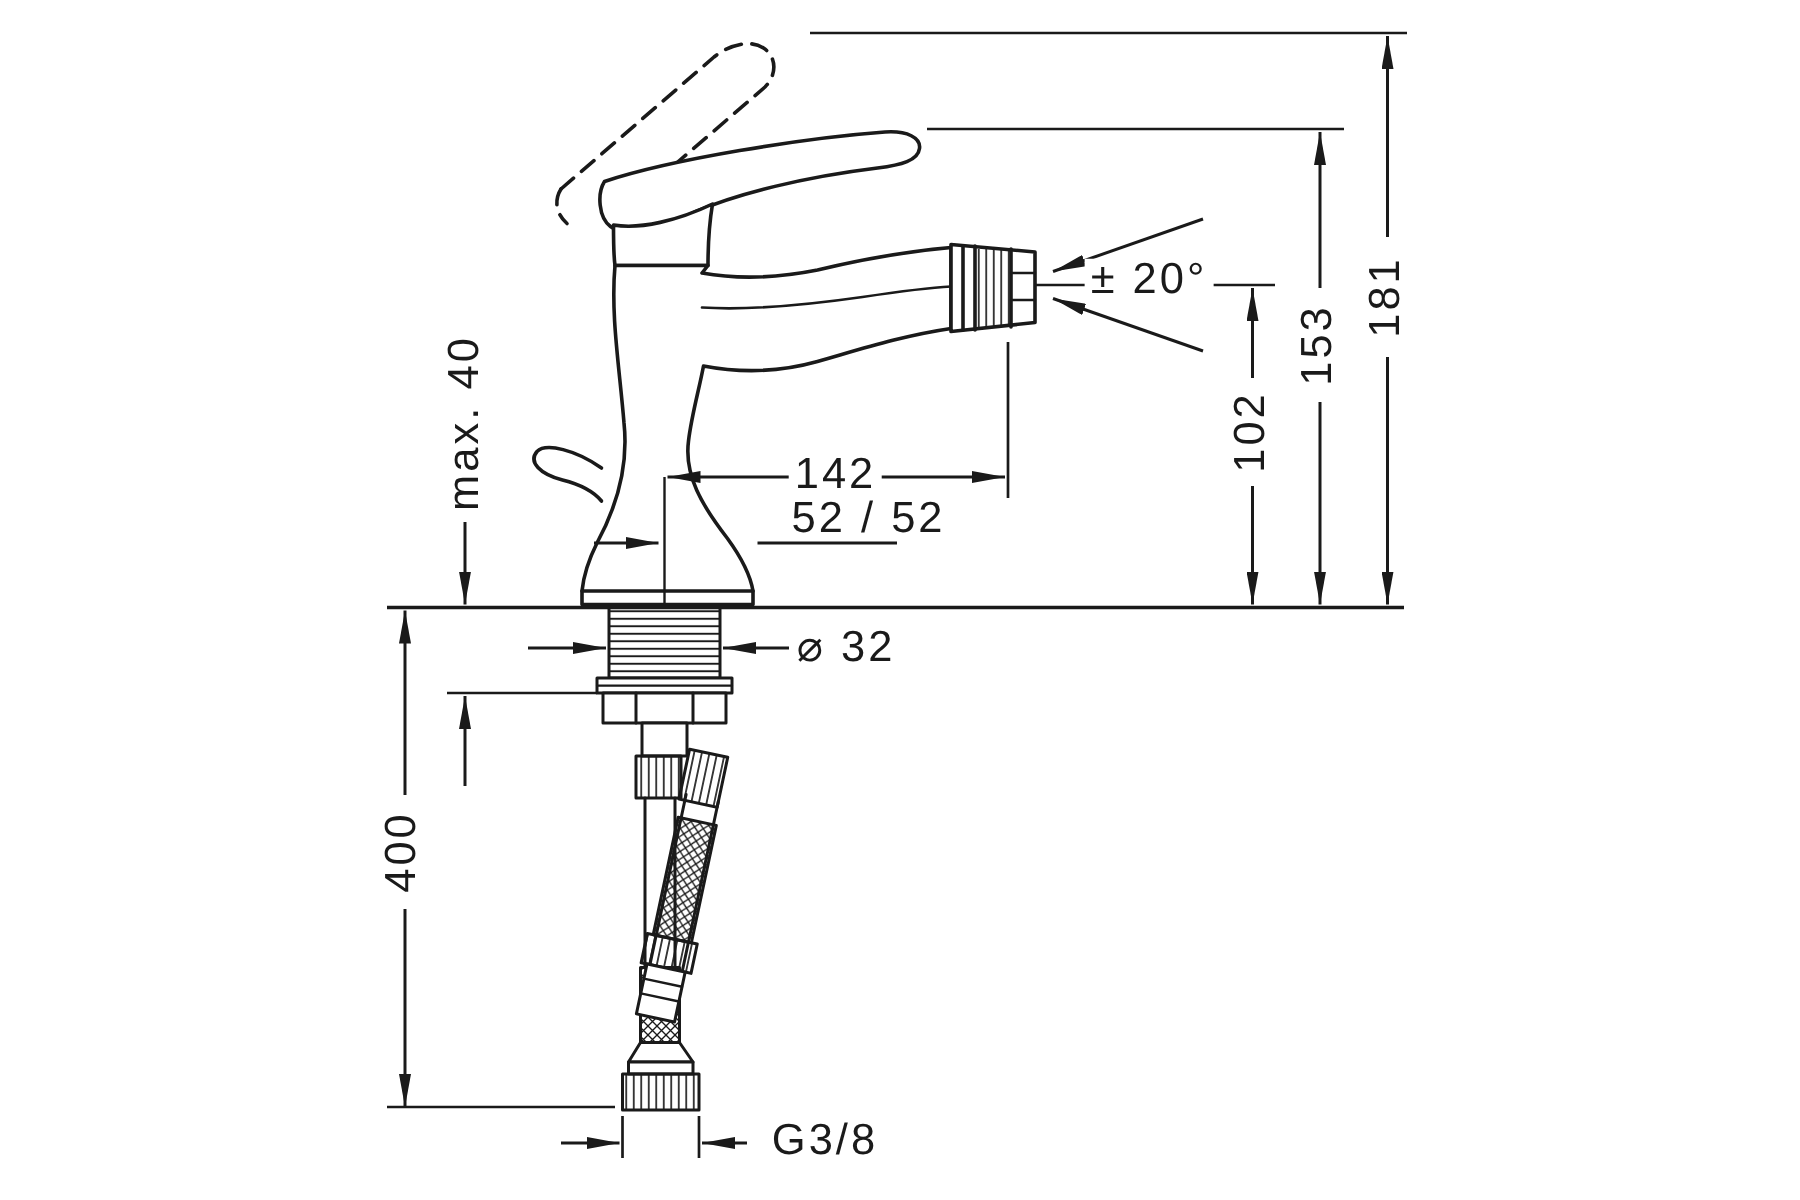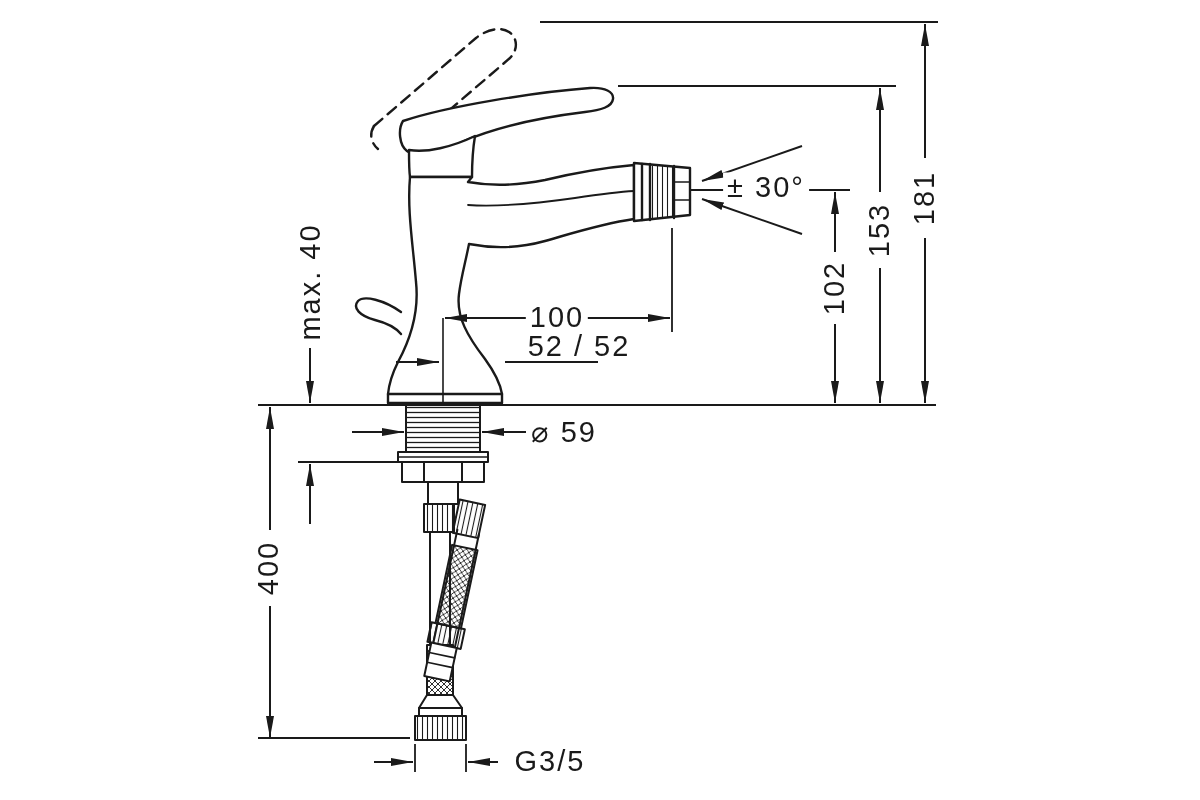--- a/index.html
+++ b/index.html
@@ -172,33 +172,33 @@
         <line x1="270" y1="606" x2="270" y2="738" marker-end="url(#arr)"></line>
       </g>
 
       <g>
         <line x1="374" y1="762" x2="413" y2="762" marker-end="url(#arr)"></line>
         <line x1="498" y1="762" x2="468" y2="762" marker-end="url(#arr)"></line>
       </g>
     </g>
   </svg>
 
-  <div class="dim" style="left:557px;top:317px;">100</div>
+  <div class="dim" style="left:557px;top:317px;">142</div>
 
   <div class="dim" style="left:579px;top:346px;background:transparent;">52 / 52</div>
 
   <div class="dim v" style="left:310px;top:282px;">max. 40</div>
 
-  <div class="dim" style="left:564px;top:432px;">⌀ 59</div>
+  <div class="dim" style="left:564px;top:432px;">⌀ 32</div>
 
   <div class="dim v" style="left:268px;top:568px;">400</div>
 
-  <div class="dim" style="left:550px;top:761px;">G3/5</div>
+  <div class="dim" style="left:550px;top:761px;">G3/8</div>
 
   <div class="dim v" style="left:834px;top:288px;">102</div>
 
   <div class="dim v" style="left:879px;top:230px;">153</div>
 
   <div class="dim v" style="left:924px;top:198px;">181</div>
 
-  <div class="dim" style="left:766px;top:187px;">± 30°</div>
+  <div class="dim" style="left:766px;top:187px;">± 20°</div>
 
 </div>
 
 </body></html>

